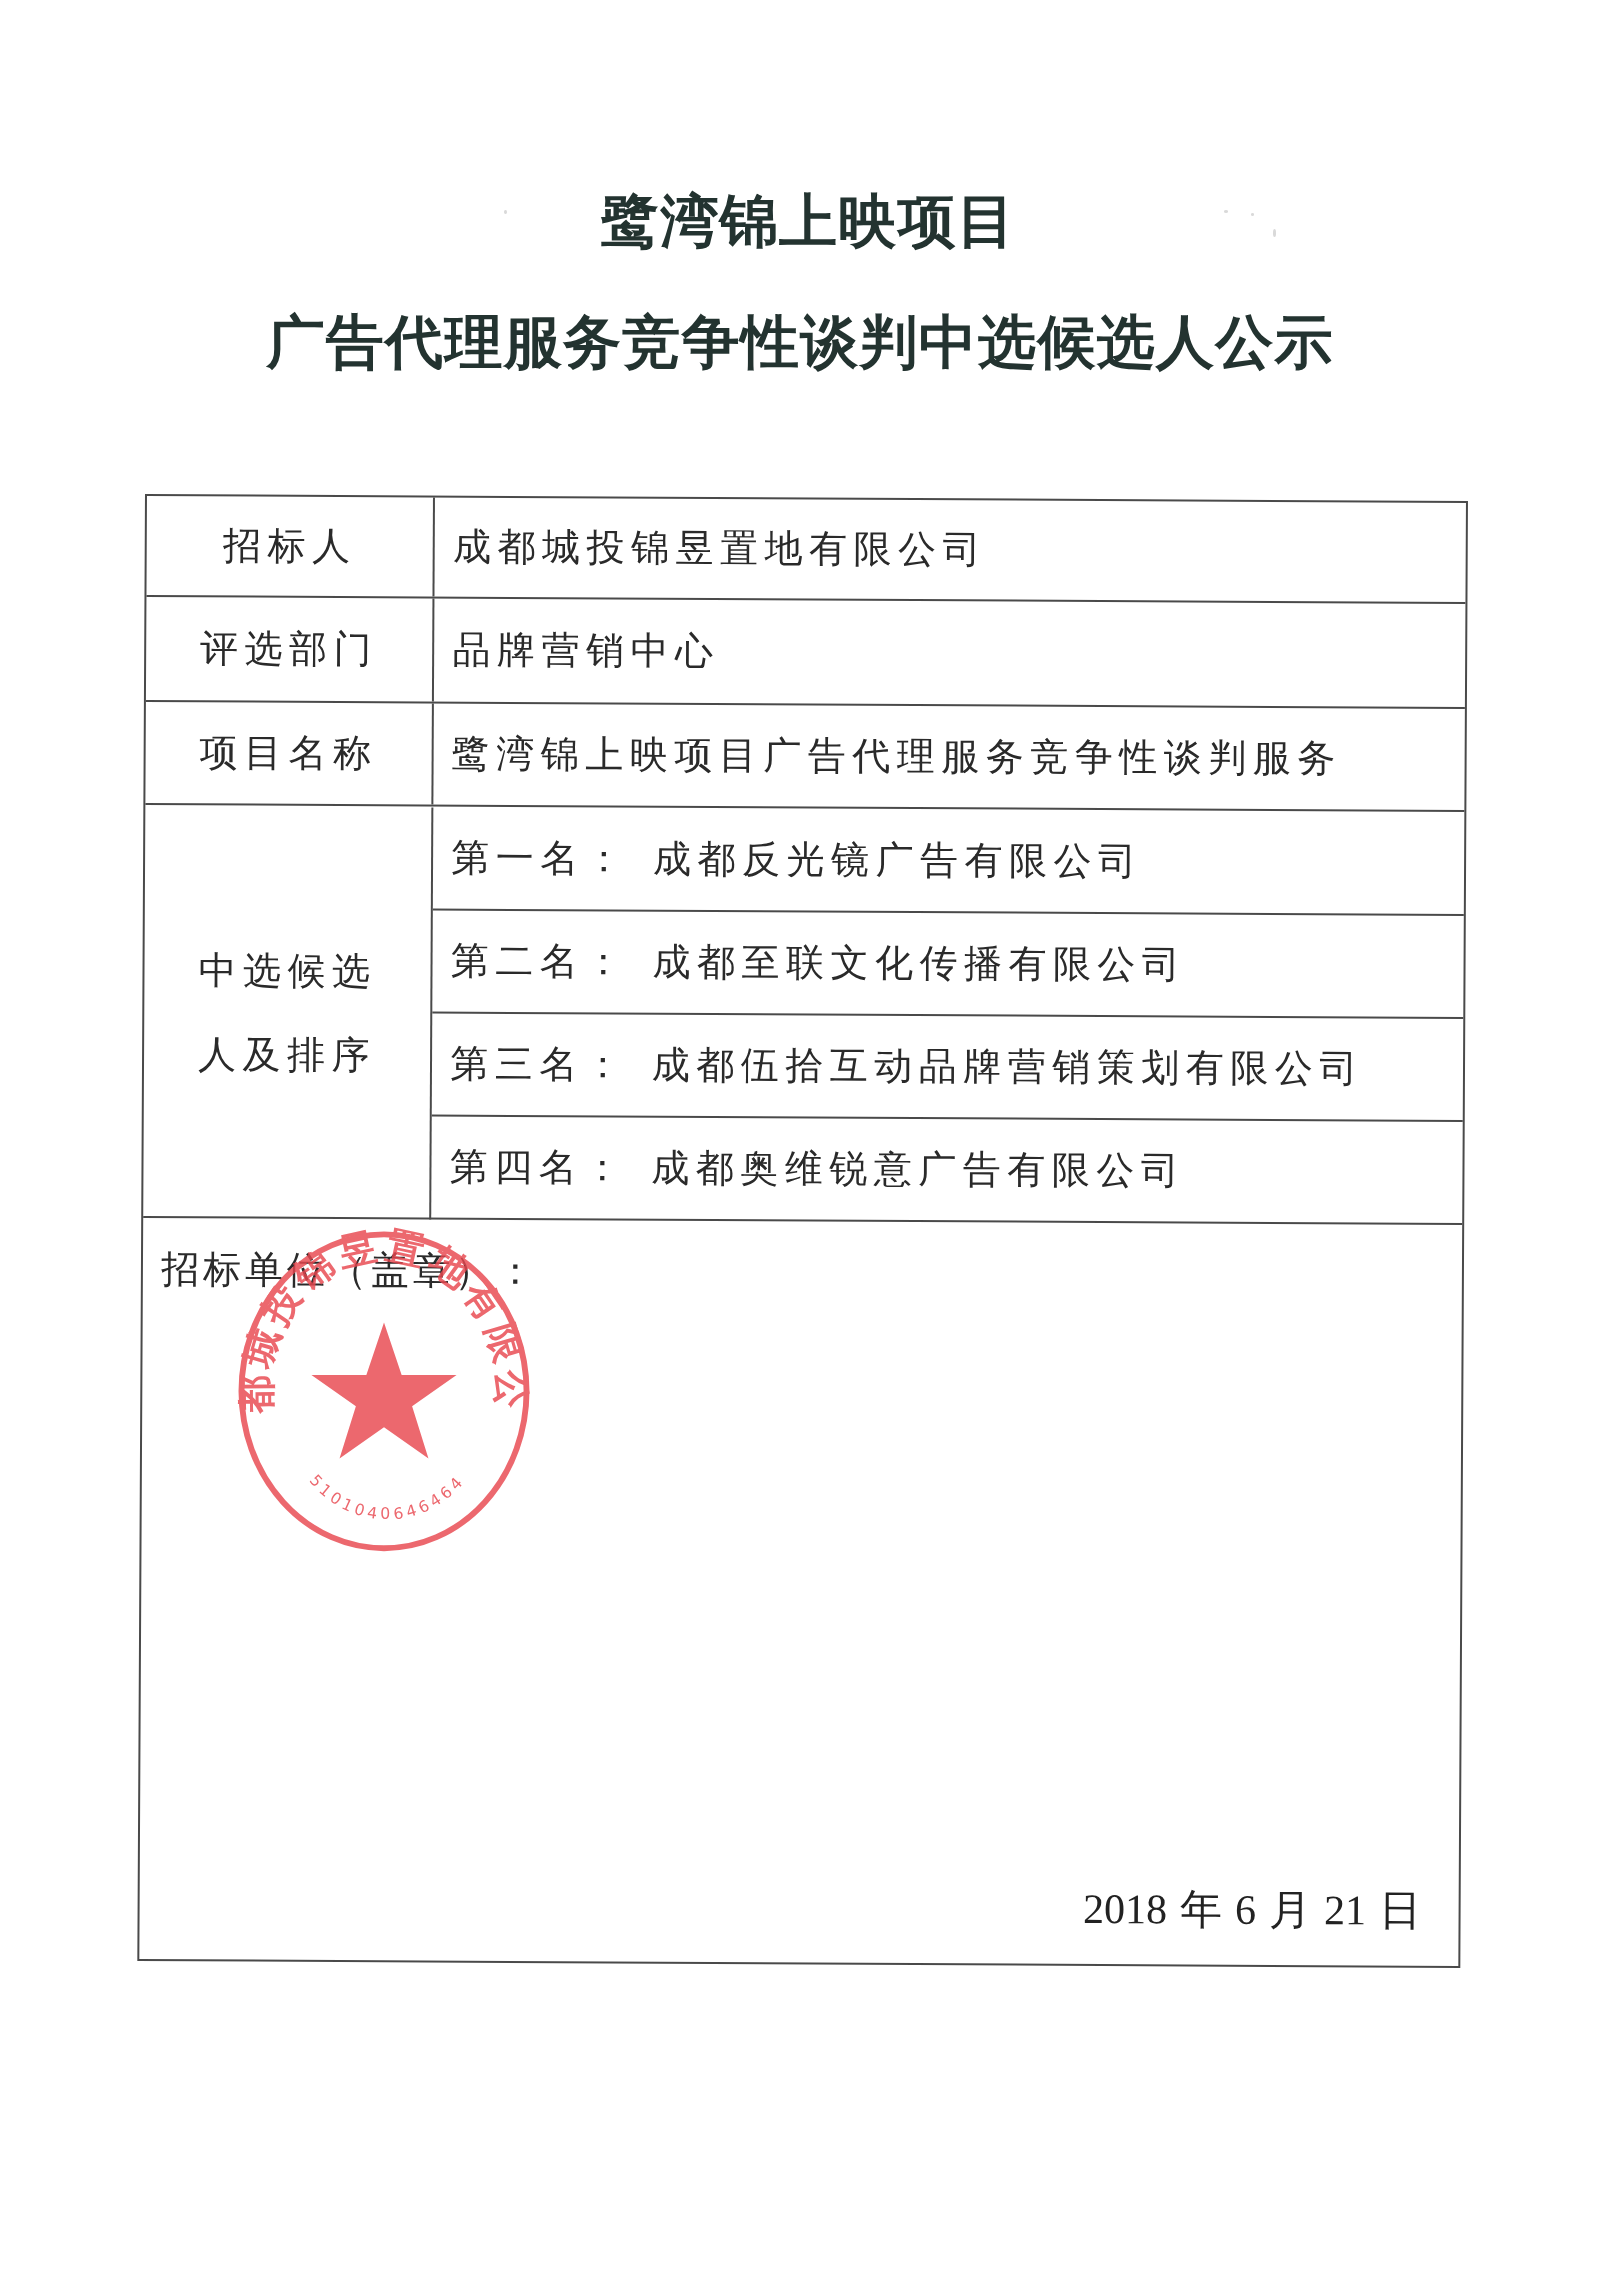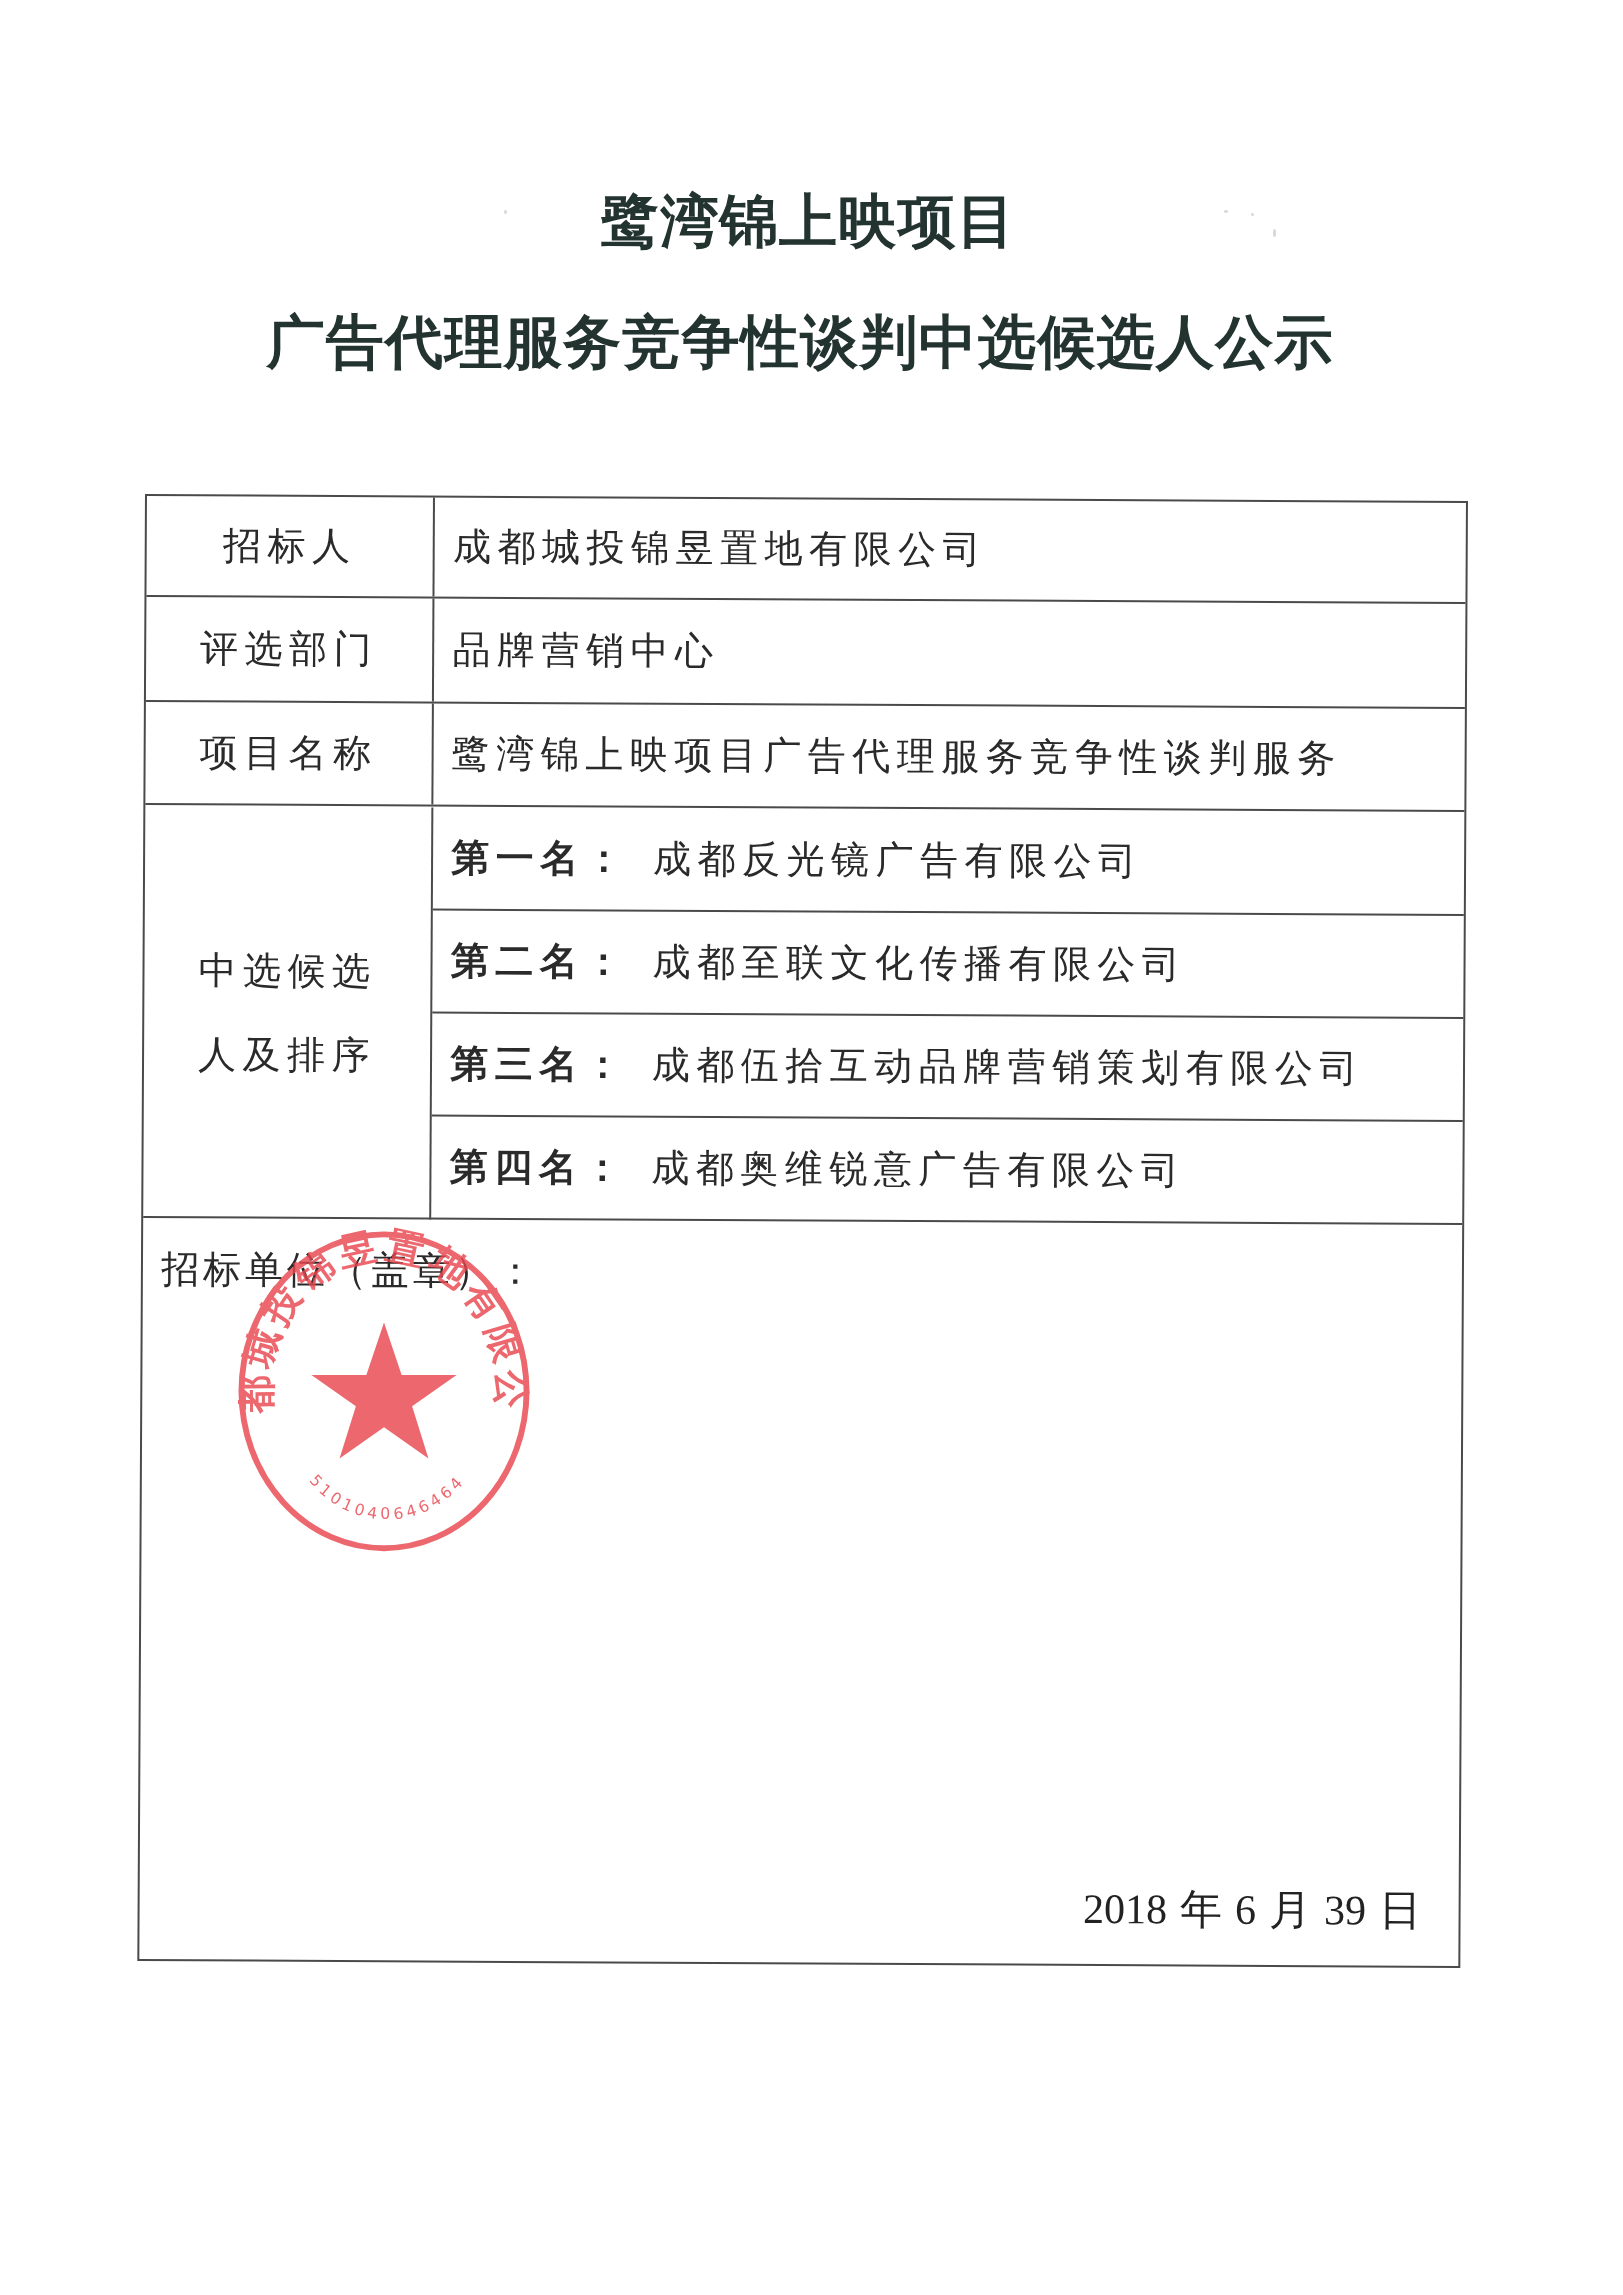--- a/index.html
+++ b/index.html
@@ -106,21 +106,21 @@
     height: 103px;
     border-bottom: 2px solid #4a4a4a;
     box-sizing: border-box;
     display: flex;
     align-items: center;
     padding-left: 18.3px;
     font-size: 38px;
     letter-spacing: 6.5px;
     color: #2a2a2a;
   }
-  .cand-row .rank { margin-right: 23.6px; font-weight: bold; }
+  .cand-row .rank { margin-right: 23.6px; }
 
   .sign-area {
     position: absolute;
     left: 0;
     right: 0;
     bottom: 0;
   }
   .sign-label {
     position: absolute;
     left: 18.3px;
@@ -196,21 +196,21 @@
     </div>
     <div class="cand-row" style="top:308px;border-bottom:none;">
       <span class="rank">第四名：</span>
       <span>成都奥维锐意广告有限公司</span>
     </div>
   </div>
 
   <div class="sign-area" style="top:722px;">
     <div class="sign-label">招标单位（盖章）：</div>
     <div class="date">
-      <span>2018</span><span>年</span><span>6</span><span>月</span><span>39</span><span>日</span>
+      <span>2018</span><span>年</span><span>6</span><span>月</span><span>21</span><span>日</span>
     </div>
   </div>
 </div>
 
 <svg class="seal" viewBox="0 0 470 520" xmlns="http://www.w3.org/2000/svg">
   <defs>
     <path id="sealArc" d="M 70 330 A 175 200 0 1 1 400 330" fill="none"></path>
     <path id="sealNumArc" d="M 95 360 A 160 175 0 0 0 385 360" fill="none"></path>
   </defs>
   <ellipse cx="235" cy="265" rx="218" ry="240" fill="none" stroke="#e8474f" stroke-width="9"></ellipse>

